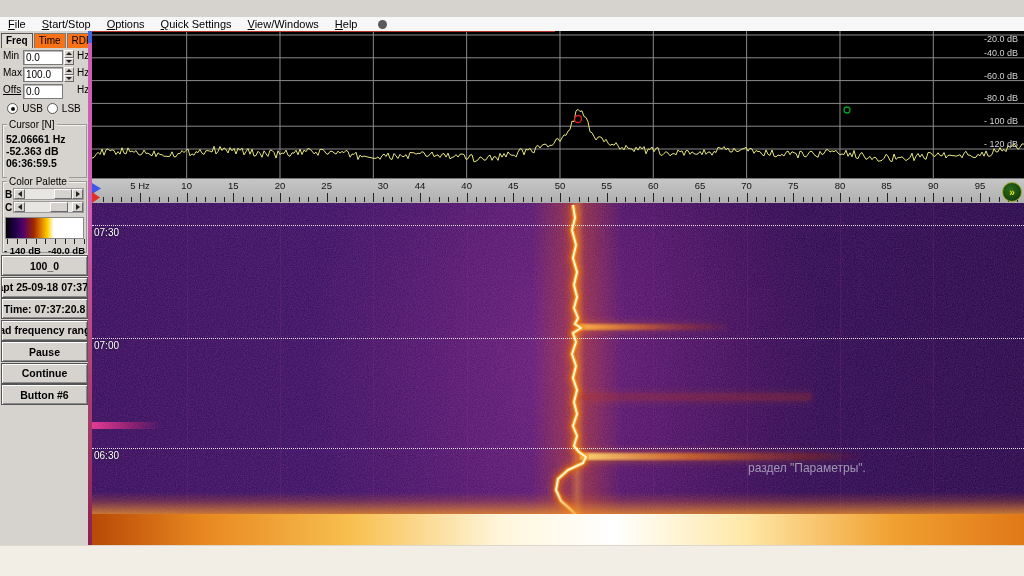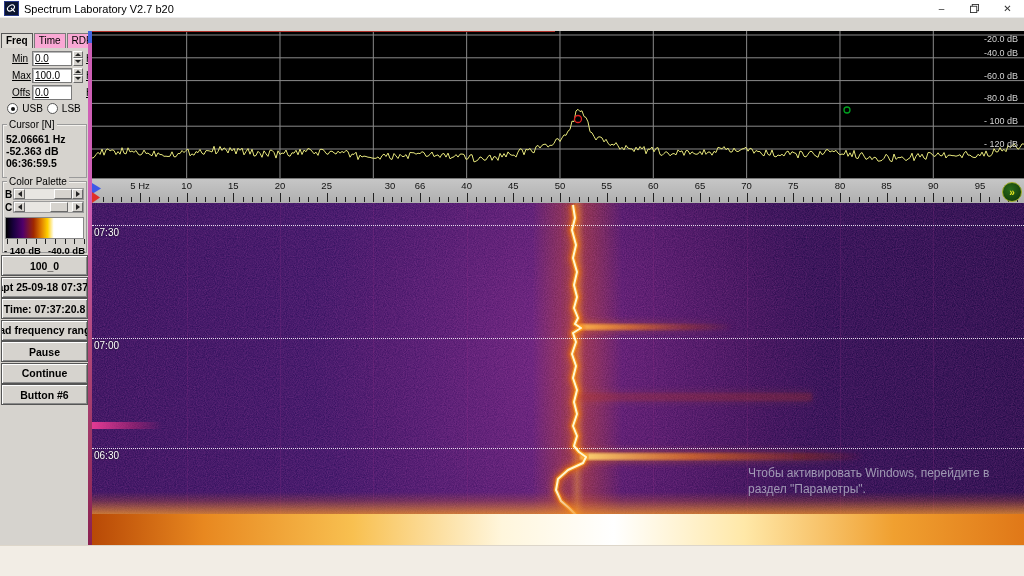--- a/index.html
+++ b/index.html
@@ -20,23 +20,23 @@
     display:flex;align-items:center;font-size:11px;color:#000;}
   .menu-item{padding:0 8px;height:14px;line-height:14px;}
   .menu-item u{text-decoration:underline;}
   .menu-dot{width:9px;height:9px;border-radius:50%;background:#5a5a5a;margin-left:12px;}
 
   
   .sidepanel{position:absolute;left:0;top:31px;width:88px;height:514px;background:#d6d3ce;
     font-size:10px;color:#000;}
   .tabs{position:absolute;left:1px;top:2px;display:flex;}
   .tab{padding:1px 4px 0 4px;height:13px;font-size:10px;border:1px solid #7a7a7a;border-bottom:none;
-    background:#f9a8d4;margin-right:1px;}
+    background:#f97316;margin-right:1px;}
   .tab.active{background:#dedbd5;font-weight:bold;border-color:#555;}
-  .frow{position:absolute;left:9px;height:16px;display:flex;align-items:center;text-decoration:underline;}
+  .frow{position:absolute;left:0;height:16px;display:flex;align-items:flex-start;}
   .flabel{width:20px;padding-left:3px;}
   .ffield{width:34px;height:13px;background:#fff;border:1px solid #7a7a7a;
     box-shadow:inset 1px 1px 0 #b8b8b8;font-size:10px;padding:0 2px;line-height:13px;}
   .spin{width:10px;height:15px;display:flex;flex-direction:column;margin-left:1px;}
   .spin span{flex:1;background:#d6d3ce;border:1px solid;border-color:#fff #6a6a6a #6a6a6a #fff;
     display:flex;align-items:center;justify-content:center;}
   .arr-up{width:0;height:0;border-left:3px solid transparent;border-right:3px solid transparent;
     border-bottom:3px solid #222;}
   .arr-dn{width:0;height:0;border-left:3px solid transparent;border-right:3px solid transparent;
     border-top:3px solid #222;}
@@ -114,40 +114,32 @@
 
   
   .taskbar{position:absolute;left:0;top:545px;width:1024px;height:31px;background:#f2ede5;
     border-top:1px solid #ddd6ca;}
 </style>
 </head>
 <body>
 
 <div id="screen">
 
-  <div class="titlebar">
-    <span class="app-ico">
-      <svg width="11" height="11" viewBox="0 0 20 20">
-          <ellipse cx="9" cy="9" rx="7" ry="4.5" transform="rotate(-35 9 9)" fill="none" stroke="#fff" stroke-width="2"></ellipse>
-          <line x1="9" y1="9" x2="16" y2="16" stroke="#fff" stroke-width="2"></line>
-        </svg>
-    </span>
-    <span class="title-text">Spectrum Laboratory V2.7 b20</span>
-    <span class="winbtns">
-      <span class="winbtn">–</span>
-      <span class="winbtn">
-        <svg width="9" height="9" viewBox="0 0 10 10">
-            <rect x="2.5" y="0.5" width="7" height="7" fill="none" stroke="#333"></rect>
-            <rect x="0.5" y="2.5" width="7" height="7" fill="#fff" stroke="#333"></rect>
-          </svg>
+
+  <div class="menubar">
+    <span id="menu-items" style="display:flex">
+        <span class="menu-item"><u>F</u>ile</span>
+        <span class="menu-item"><u>S</u>tart/Stop</span>
+        <span class="menu-item"><u>O</u>ptions</span>
+        <span class="menu-item"><u>Q</u>uick Settings</span>
+        <span class="menu-item"><u>V</u>iew/Windows</span>
+        <span class="menu-item"><u>H</u>elp</span>
       </span>
-      <span class="winbtn">✕</span>
-    </span>
-  </div>
-
+    <span class="menu-dot"></span>
+  </div>
 
   <div class="sidepanel">
     <div class="tabs" id="panel-tabs">
         <span class="tab active">Freq</span>
         <span class="tab">Time</span>
         <span class="tab">RDF</span>
       </div>
 
     <div class="frow" style="top:19px">
       <span class="flabel">Min</span>
@@ -290,22 +282,22 @@
     <svg class="rarrow" width="10" height="22" viewBox="0 0 10 22">
       <polygon points="0,2 9,7.5 0,13" fill="#3d58e8"></polygon>
       <polygon points="0,11 8,16.5 0,22" fill="#e03028"></polygon>
     </svg>
     <div id="ruler-content">
         <span class="rnum" style="left:27.994999999999997px">5 Hz</span>
         <span class="rnum" style="left:74.66px">10</span>
         <span class="rnum" style="left:121.32500000000002px">15</span>
         <span class="rnum" style="left:167.99px">20</span>
         <span class="rnum" style="left:214.65500000000003px">25</span>
-        <span class="rnum" style="left:278px">30</span>
-        <span class="rnum" style="left:307.985px">66</span>
+        <span class="rnum" style="left:271px">30</span>
+        <span class="rnum" style="left:307.985px">44</span>
         <span class="rnum" style="left:354.65px">40</span>
         <span class="rnum" style="left:401.315px">45</span>
         <span class="rnum" style="left:447.98px">50</span>
         <span class="rnum" style="left:494.6450000000001px">55</span>
         <span class="rnum" style="left:541.3100000000001px">60</span>
         <span class="rnum" style="left:587.975px">65</span>
         <span class="rnum" style="left:634.6400000000001px">70</span>
         <span class="rnum" style="left:681.3050000000001px">75</span>
         <span class="rnum" style="left:727.97px">80</span>
         <span class="rnum" style="left:774.6350000000001px">85</span>
@@ -463,21 +455,20 @@
     <div class="wf-pink"></div>
     <div id="wf-times">
         <div class="wf-dotline" style="top:22px"></div>
         <div class="wf-time" style="top:24px">07:30</div>
         <div class="wf-dotline" style="top:135px"></div>
         <div class="wf-time" style="top:137px">07:00</div>
         <div class="wf-dotline" style="top:245px"></div>
         <div class="wf-time" style="top:247px">06:30</div>
       </div>
     <div class="watermark">
-      <div class="wm2">Чтобы активировать Windows, перейдите в</div>
       <div class="wm3">раздел "Параметры".</div>
     </div>
     <div class="wf-hotband"></div>
   </div>
 
   <div class="taskbar">
     
     
     
     

